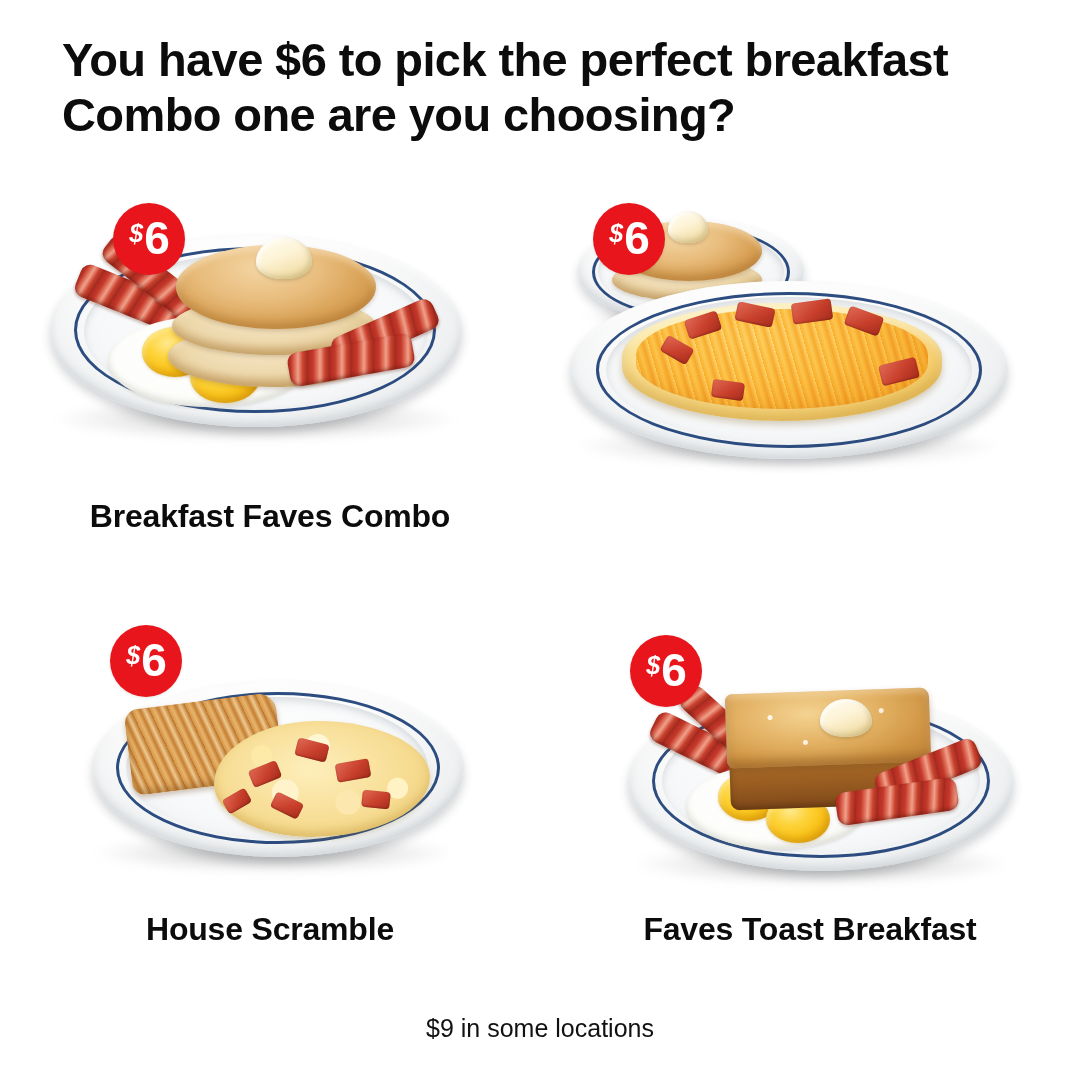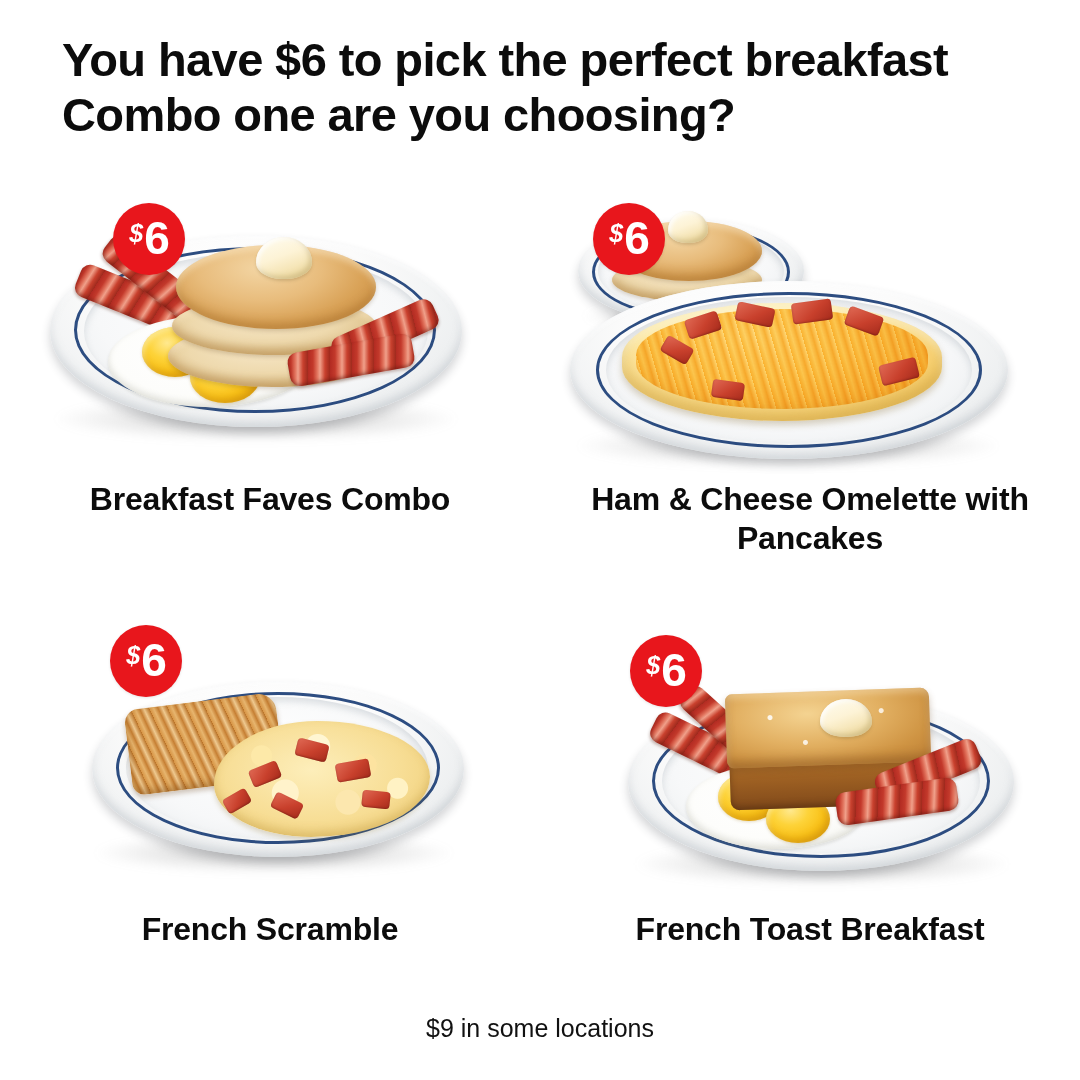--- a/index.html
+++ b/index.html
@@ -29,21 +29,21 @@
   .cell.c2{left:0;top:440px;}
   .cell.c3{left:540px;top:440px;}
 
   .photo{position:relative;width:540px;height:300px;}
 
   .caption{
     position:absolute;left:10px;width:520px;
     text-align:center;font-size:32px;font-weight:bold;
     line-height:1.22;color:#0c0c0c;letter-spacing:-0.2px;
   }
-  .cell.c0 .caption{top:305px;}
+  .cell.c0 .caption{top:322px;}
   .cell.c1 .caption{top:305px;}
   .cell.c2 .caption{top:295px;}
   .cell.c3 .caption{top:295px;}
 
   
   .badge{
     position:absolute;border-radius:50%;
     background:#e8161c;
     display:flex;align-items:center;justify-content:center;
     z-index:40;
@@ -254,21 +254,20 @@
         <div class="hamdot" style="left:340px;top:186px;width:38px;height:21px;transform:rotate(-14deg);"></div>
         <div class="hamdot" style="left:172px;top:206px;width:32px;height:18px;transform:rotate(8deg);"></div>
 
         <div class="badge" style="left:53px;top:28px;width:72px;height:72px;">
           <span class="amt">
             <span class="cur">$</span>
               <span class="num">6</span>
           </span>
         </div>
       </div>
-      <div class="caption">Ham &amp; Cheese Omelette with Pancakes</div>
     </div>
 
     <div class="cell c2">
       <div class="photo">
 
         <div class="shadow" style="left:96px;top:218px;width:356px;height:40px;"></div>
 
         <div class="plate" style="left:92px;top:66px;width:372px;height:176px;">
           <div class="well" style="left:34px;top:16px;width:302px;height:142px;"></div>
           <div class="rim" style="left:24px;top:11px;width:318px;height:146px;"></div>
@@ -284,21 +283,21 @@
         <div class="hamdot" style="left:362px;top:176px;width:28px;height:17px;transform:rotate(6deg);"></div>
         <div class="hamdot" style="left:224px;top:178px;width:26px;height:16px;transform:rotate(-30deg);"></div>
 
         <div class="badge" style="left:110px;top:10px;width:72px;height:72px;">
           <span class="amt">
             <span class="cur">$</span>
               <span class="num">6</span>
           </span>
         </div>
       </div>
-      <div class="caption">French Scramble</div>
+      <div class="caption">House Scramble</div>
     </div>
 
     <div class="cell c3">
       <div class="photo">
 
         <div class="shadow" style="left:96px;top:228px;width:372px;height:42px;"></div>
 
         <div class="plate" style="left:88px;top:78px;width:386px;height:178px;">
           <div class="well" style="left:34px;top:16px;width:318px;height:144px;"></div>
           <div class="rim" style="left:24px;top:11px;width:332px;height:148px;"></div>
@@ -319,20 +318,20 @@
         <div class="bacon" style="left:334px;top:140px;width:108px;height:32px;transform:rotate(-22deg);"></div>
         <div class="bacon" style="left:296px;top:170px;width:122px;height:33px;transform:rotate(-8deg);"></div>
 
         <div class="badge" style="left:90px;top:20px;width:72px;height:72px;">
           <span class="amt">
             <span class="cur">$</span>
               <span class="num">6</span>
           </span>
         </div>
       </div>
-      <div class="caption">French Toast Breakfast</div>
+      <div class="caption">Faves Toast Breakfast</div>
     </div>
 
   </div>
 
   <div class="footnote">$9 in some locations</div>
 
 </div>
 
 </body></html>

